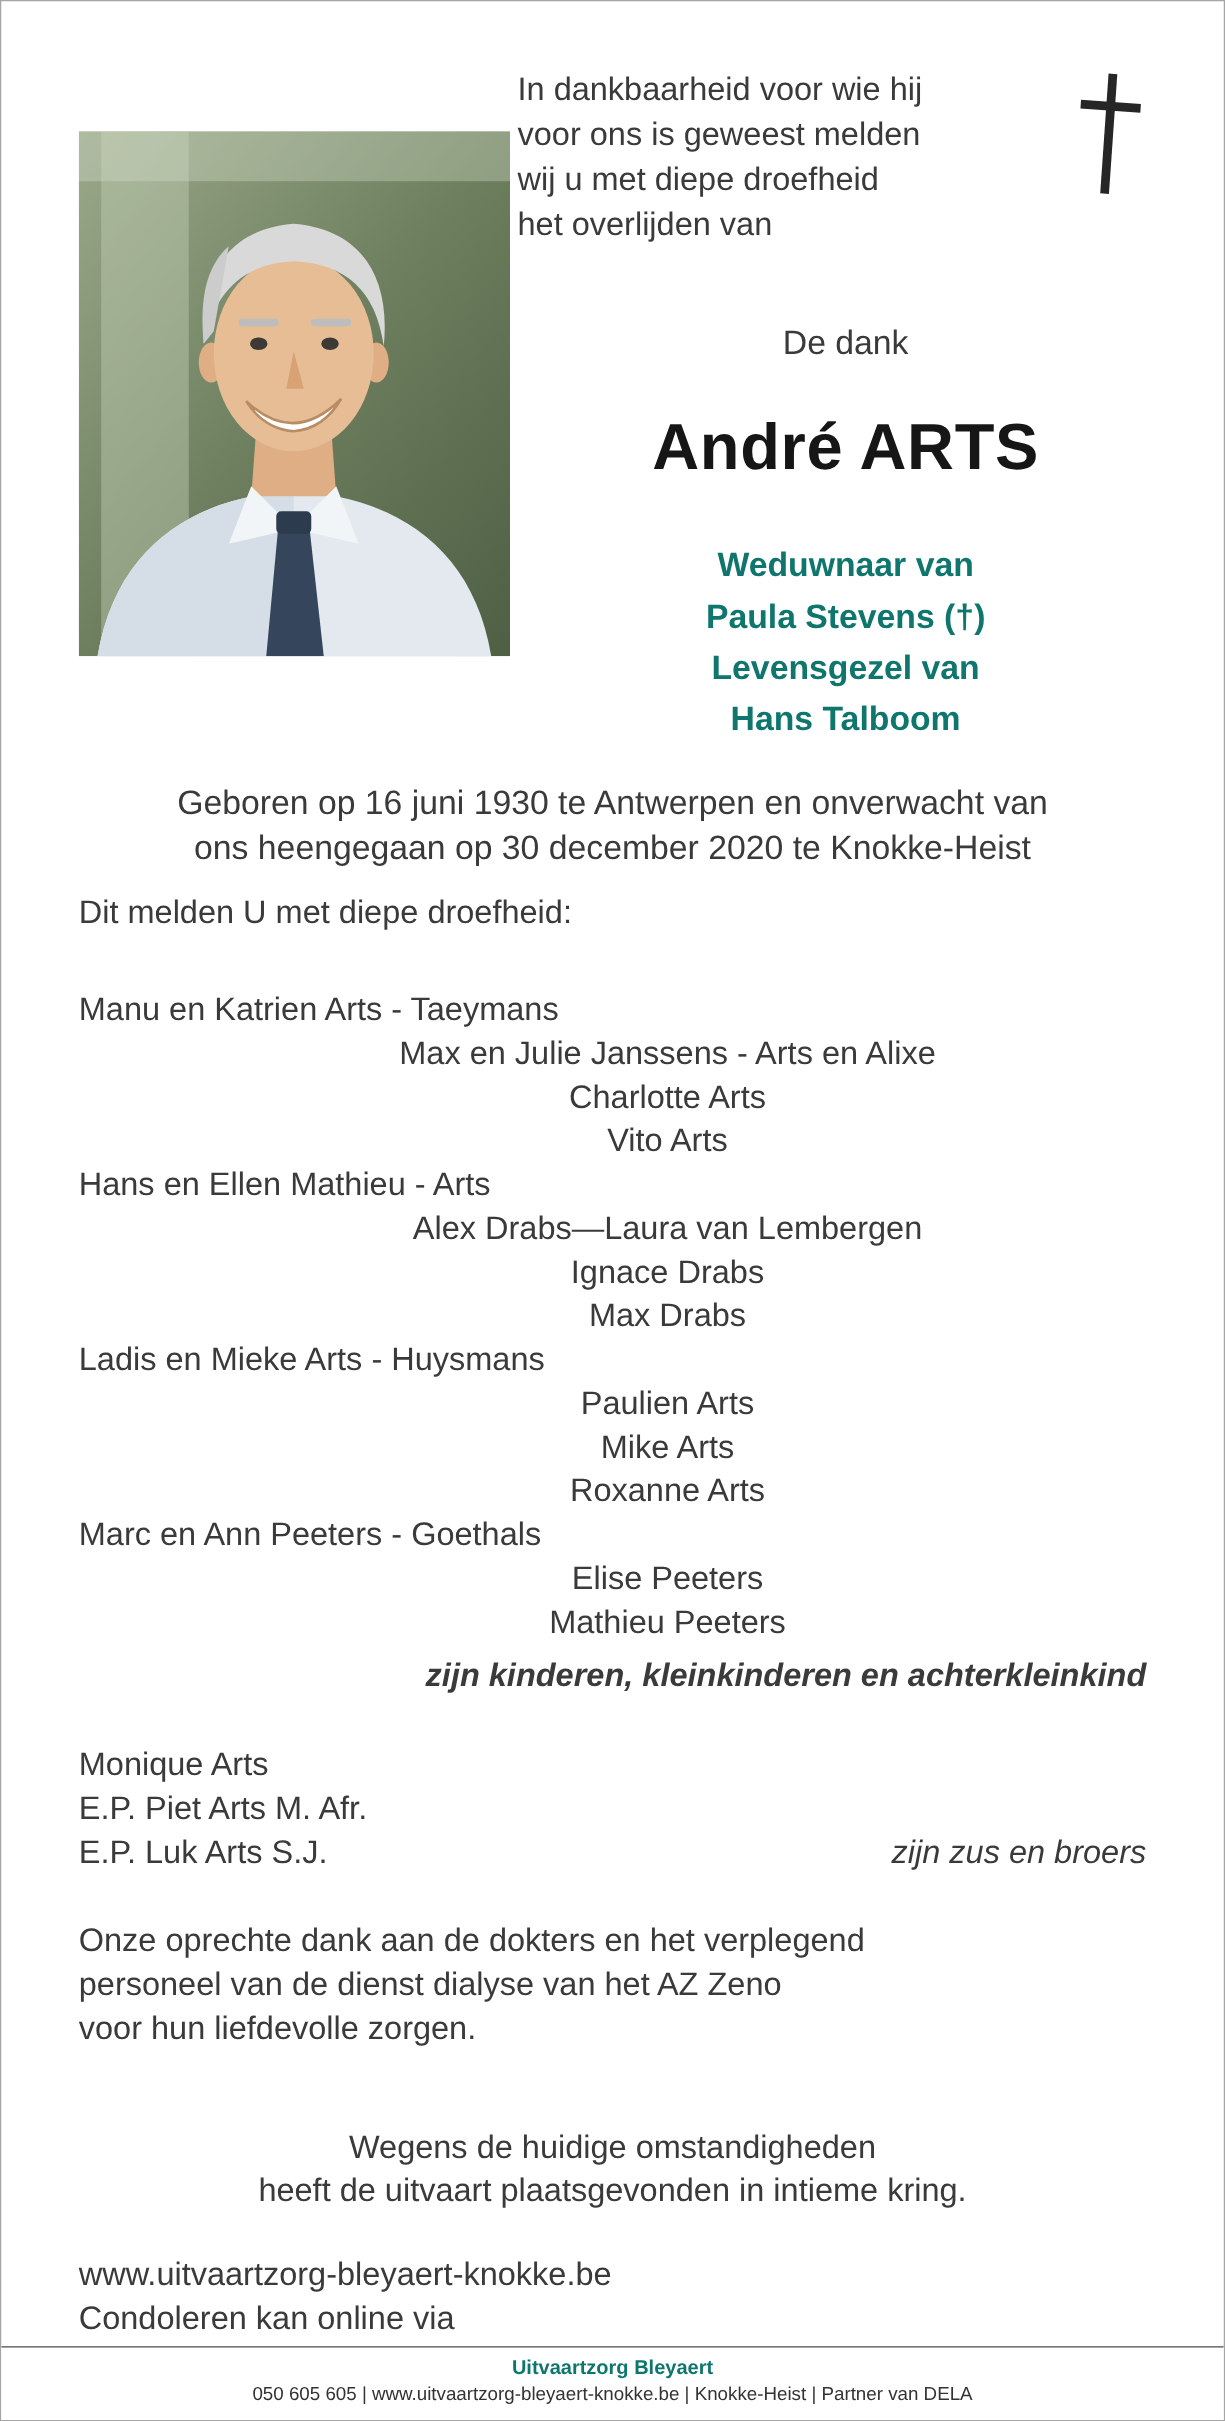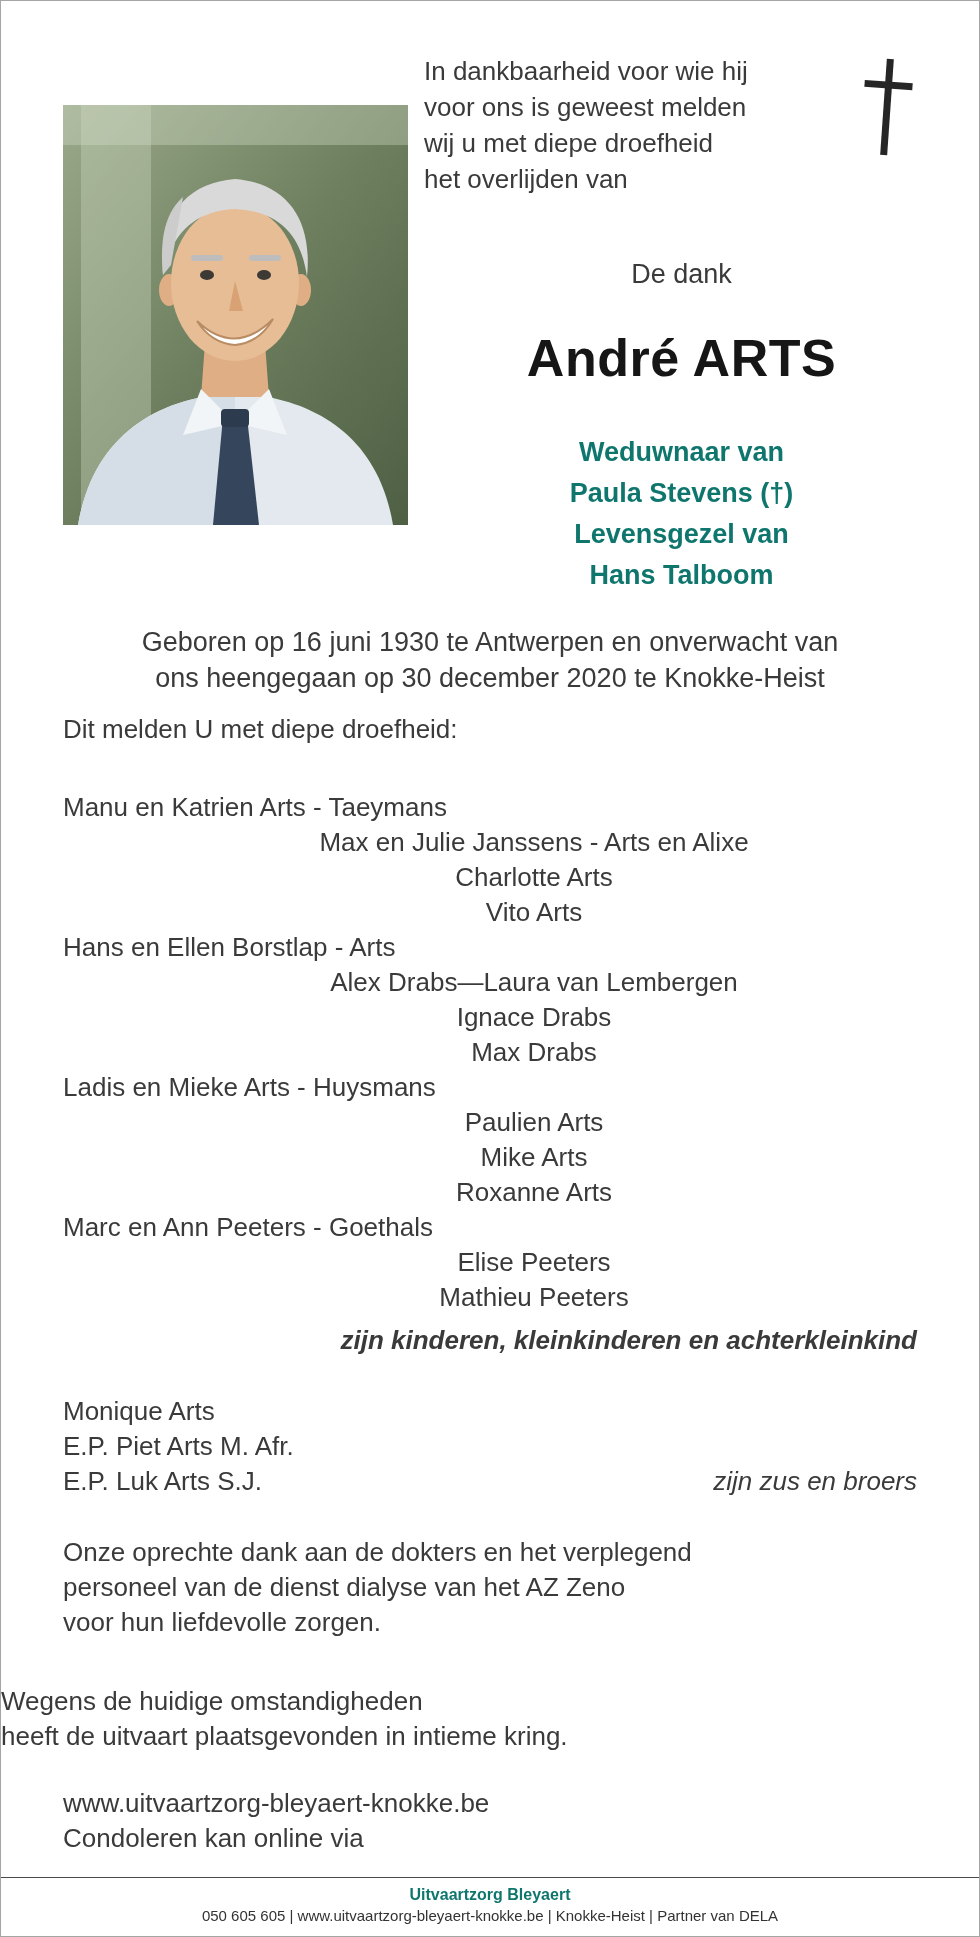--- a/index.html
+++ b/index.html
@@ -10,42 +10,42 @@
     box-sizing: border-box;
     border: 1px solid #a5a5a5;
     background: #ffffff;
     color: #3a3a3a;
     font-family: "Liberation Sans", sans-serif;
     overflow: hidden;
   }
   .top { display: flex; align-items: flex-start; padding: 52px 40px 0 62px; }
   .photo { flex: none; width: 345px; height: 420px; margin-top: 52px; }
   .photo svg { display: block; width: 100%; height: 100%; }
-  .right { flex: 1; padding-left: 16px; }
+  .right { flex: 1; padding-left: 6px; }
   .intro-row { display: flex; justify-content: space-between; align-items: flex-start; }
   .intro { margin: 0; font-size: 26px; line-height: 36px; }
   .cross { width: 56px; height: 100px; margin: 4px 24px 0 12px; flex: none; }
   .cross svg { display: block; width: 100%; height: 100%; }
   .ln { display: block; }
   .salutation { text-align: center; font-size: 27px; margin: 62px 0 0 0; }
   .name {
     text-align: center; font-size: 52px; font-weight: bold;
     color: #161616; margin: 38px 0 0 0; letter-spacing: 0.5px;
   }
   .relations { text-align: center; font-weight: bold; font-size: 27px; line-height: 41px; margin: 44px 0 0 0; color: #0f766e; }
   .born { text-align: center; font-size: 27px; line-height: 36px; margin: 28px 10px 0 10px; }
   .lead { font-size: 26px; line-height: 30px; margin: 18px 0 0 62px; }
   .family { margin: 46px 0 0 62px; font-size: 26px; line-height: 35px; }
   .fam-head { padding-left: 0; }
   .fam-child { padding-left: 26px; text-align: center; }
   .family-closing { margin: 8px 62px 0 0; text-align: right; font-style: italic; font-size: 26px; line-height: 35px; font-weight: bold; }
   .siblings { position: relative; margin: 36px 0 0 62px; font-size: 26px; line-height: 35px; }
   .siblings-closing { position: absolute; right: 62px; bottom: 0; font-style: italic; }
   .thanks { margin: 36px 0 0 62px; font-size: 26px; line-height: 35px; }
-  .ceremony { margin: 44px 0 0 0; font-size: 26px; line-height: 35px; }
+  .ceremony { margin: 60px 0 0 0; text-align: center; font-size: 26px; line-height: 35px; }
   .condolence { margin: 32px 0 0 62px; font-size: 26px; line-height: 35px; }
   .footer {
     position: absolute; left: 0; right: 0; bottom: 0;
     border-top: 1px solid #4a4a4a; background: #ffffff;
     text-align: center; padding: 8px 0 12px 0;
   }
   .footer-name { font-size: 16px; font-weight: bold; color: #0f766e; }
   .footer-details { font-size: 15px; color: #333333; margin-top: 3px; }
 </style>
 </head>
@@ -124,21 +124,21 @@
   </p>
 
   <p class="lead">Dit melden U met diepe droefheid:</p>
 
   <div class="family">
     <div class="fam-head">Manu en Katrien Arts - Taeymans</div>
     <div class="fam-child">Max en Julie Janssens - Arts en Alixe</div>
     <div class="fam-child">Charlotte Arts</div>
     <div class="fam-child">Vito Arts</div>
 
-    <div class="fam-head">Hans en Ellen Borstlap - Arts</div>
+    <div class="fam-head">Hans en Ellen Mathieu - Arts</div>
     <div class="fam-child">Alex Drabs—Laura van Lembergen</div>
     <div class="fam-child">Ignace Drabs</div>
     <div class="fam-child">Max Drabs</div>
 
     <div class="fam-head">Ladis en Mieke Arts - Huysmans</div>
     <div class="fam-child">Paulien Arts</div>
     <div class="fam-child">Mike Arts</div>
     <div class="fam-child">Roxanne Arts</div>
 
     <div class="fam-head">Marc en Ann Peeters - Goethals</div>

